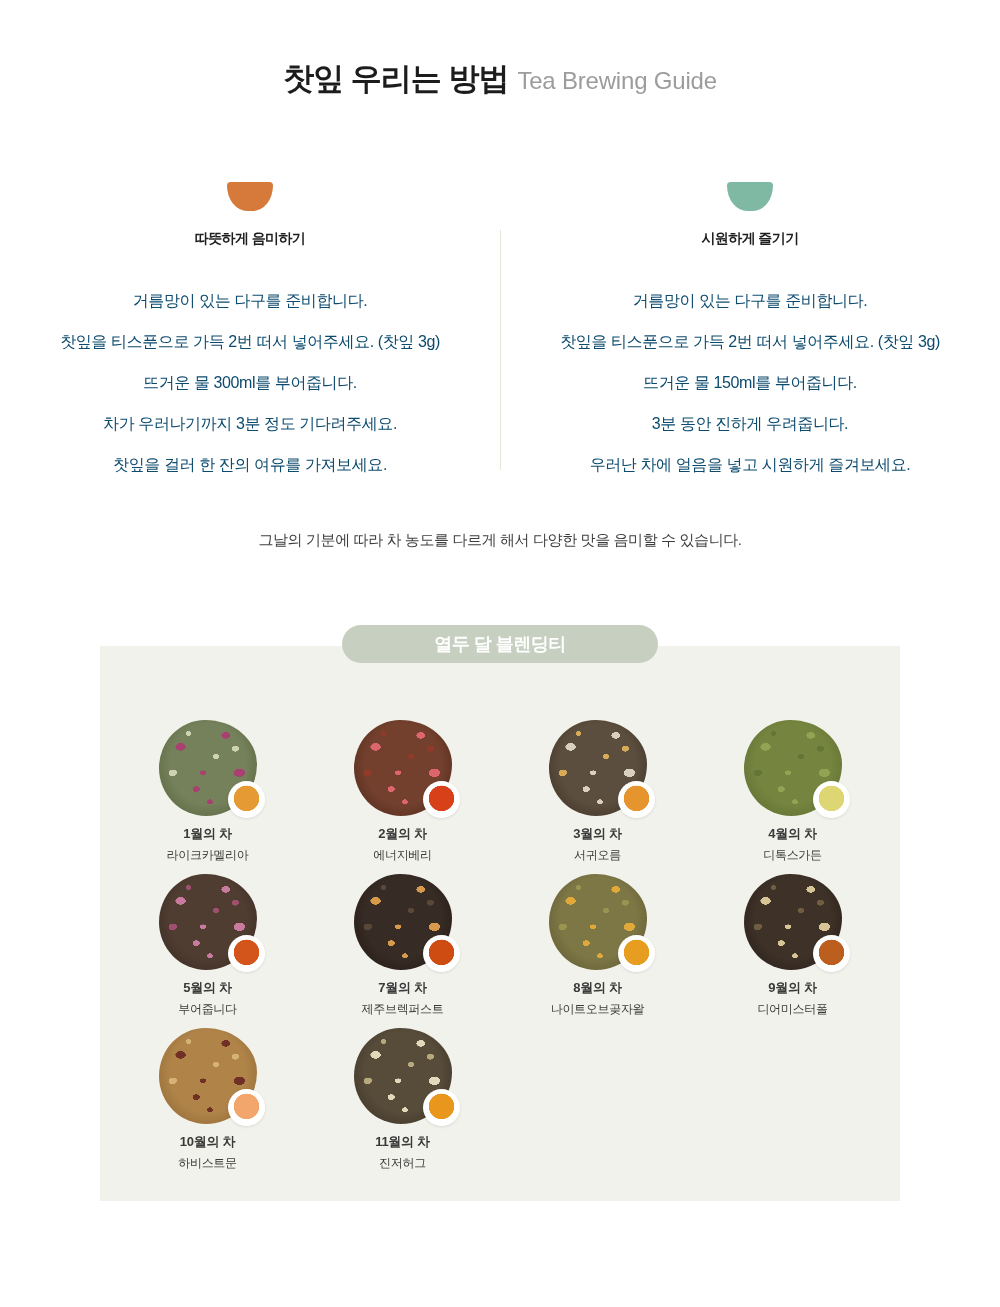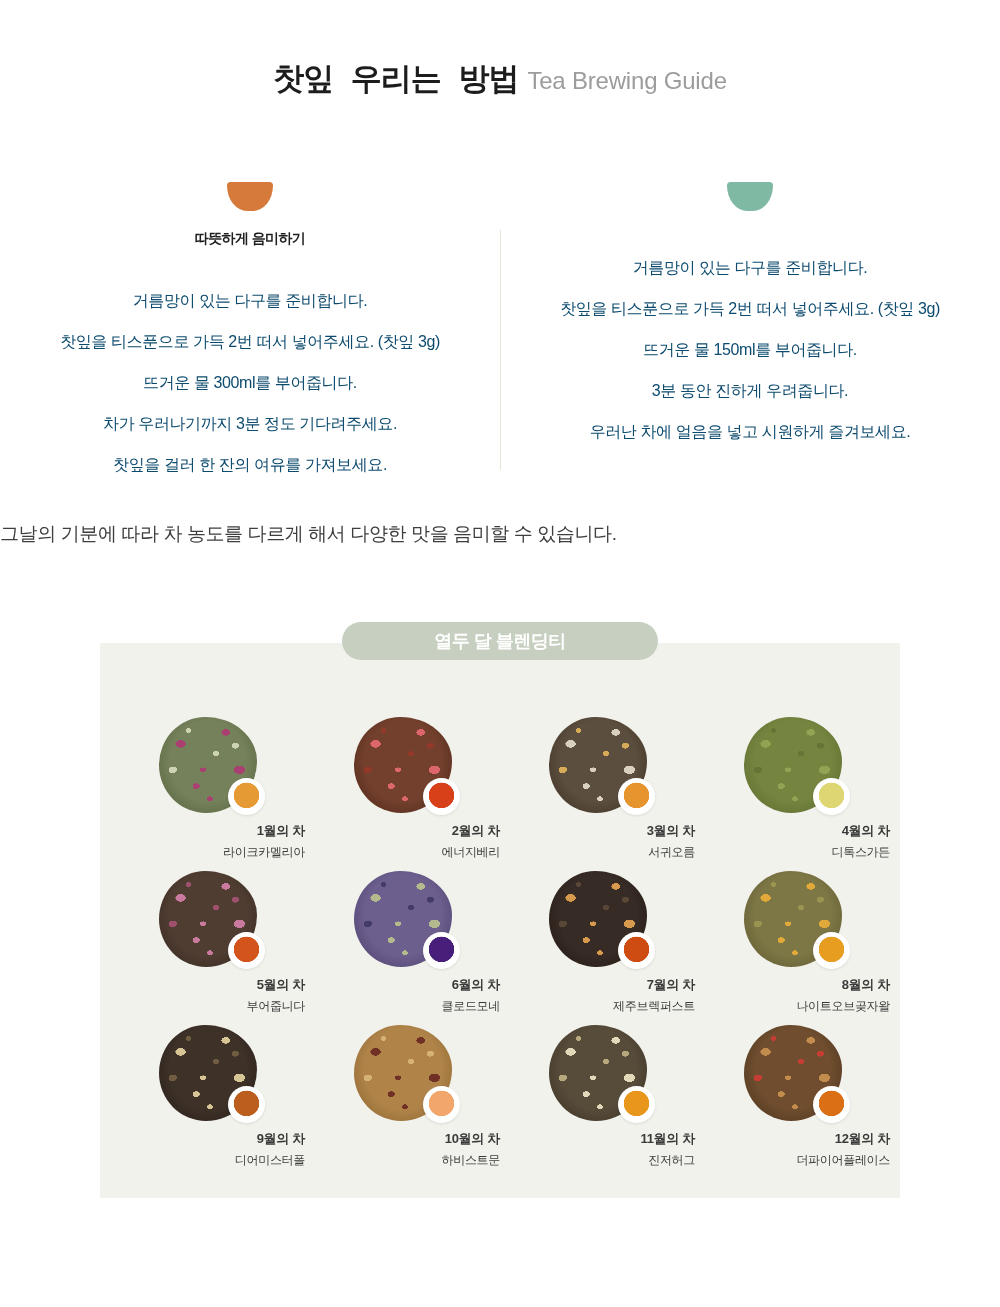--- a/index.html
+++ b/index.html
@@ -5,57 +5,57 @@
   html,body{margin:0;padding:0;}
   body{
     width:1000px;height:1307px;background:#ffffff;
     font-family:"Liberation Sans","DejaVu Sans",sans-serif;
     color:#222;overflow:hidden;
   }
   .page{width:1000px;height:1307px;position:relative;}
 
   
   .header{text-align:center;padding-top:58px;}
-  .title-ko{font-size:31px;font-weight:700;color:#1c1c1c;letter-spacing:-1px;font-family:Liberation Mono, monospace;}
+  .title-ko{font-size:31px;font-weight:700;color:#1c1c1c;letter-spacing:-1px;}
   .title-en{font-size:24px;font-weight:400;color:#9c9c9c;margin-left:9px;letter-spacing:-0.2px;}
 
   
   .brew-cols{margin-top:82px;display:flex;position:relative;}
   .brew-col{width:50%;text-align:center;}
   .bowl{
     display:inline-block;width:46px;height:29px;
     border-radius:4px 4px 23px 23px / 4px 4px 29px 29px;
     background:var(--bowl,#d57a3a);
   }
   .brew-heading{margin:15px 0 0;font-size:14px;font-weight:700;color:#1e1e1e;letter-spacing:-0.6px;}
   .steps{margin-top:32px;}
   .steps p{margin:0;line-height:41px;font-size:16px;color:#0c4a6e;letter-spacing:-0.4px;}
   .divider{
     position:absolute;left:50%;top:48px;width:1px;height:240px;background:#e4e6d7;
   }
 
   
-  .note{margin-top:36px;font-size:19px;color:#3e3e3e;letter-spacing:-0.4px;}
+  .note{margin-top:46px;text-align:center;font-size:15px;color:#3e3e3e;letter-spacing:-0.4px;}
 
   
   .monthly{position:relative;width:800px;margin:96px auto 0;}
   .panel{width:800px;height:555px;background:#f2f2ec;}
   .badge{
     position:absolute;top:-21px;left:50%;transform:translateX(-50%);
     width:316px;height:38px;border-radius:21px;
     background:var(--badge,#c6cfc0);
     color:#ffffff;font-size:18px;font-weight:700;letter-spacing:-0.5px;
     display:flex;align-items:center;justify-content:center;
   }
   .tea-grid{
     position:absolute;top:0;left:0;width:800px;
     padding:74px 10px 0;box-sizing:border-box;
     display:grid;grid-template-columns:repeat(4,1fr);row-gap:10px;
   }
-  .tea-cell{text-align:right;}
+  .tea-cell{text-align:center;}
   .pile-wrap{width:98px;height:96px;margin:0 auto;position:relative;}
   .pile{
     width:98px;height:96px;
     border-radius:47% 53% 52% 48% / 50% 46% 54% 50%;
     background:
       radial-gradient(11px 8px at 22% 28%, var(--a1) 46%, transparent 47%),
       radial-gradient(9px 7px at 68% 16%, var(--a1) 46%, transparent 47%),
       radial-gradient(12px 9px at 82% 55%, var(--a1) 46%, transparent 47%),
       radial-gradient(8px 6px at 38% 72%, var(--a1) 46%, transparent 47%),
       radial-gradient(7px 6px at 58% 38%, var(--a2) 46%, transparent 47%),
@@ -93,20 +93,21 @@
         <p>거름망이 있는 다구를 준비합니다.</p>
         <p>찻잎을 티스푼으로 가득 2번 떠서 넣어주세요. (찻잎 3g)</p>
         <p>뜨거운 물 300ml를 부어줍니다.</p>
         <p>차가 우러나기까지 3분 정도 기다려주세요.</p>
         <p>찻잎을 걸러 한 잔의 여유를 가져보세요.</p>
       </div>
     </div>
 
     <div class="brew-col">
       <span class="bowl" style="--bowl: #7fb8a3;"></span>
+      <h3 class="brew-heading">시원하게 즐기기</h3>
       <div class="steps">
         <p>거름망이 있는 다구를 준비합니다.</p>
         <p>찻잎을 티스푼으로 가득 2번 떠서 넣어주세요. (찻잎 3g)</p>
         <p>뜨거운 물 150ml를 부어줍니다.</p>
         <p>3분 동안 진하게 우려줍니다.</p>
         <p>우러난 차에 얼음을 넣고 시원하게 즐겨보세요.</p>
       </div>
     </div>
   </div>
 
@@ -156,28 +157,20 @@
 
       <div class="tea-cell">
         <div class="pile-wrap">
           <div class="pile" style="--c1: #503d32; --c2: #362820; --a1: #c97a9e; --a2: #a0506f;"></div>
           <div class="cup" style="--cup: #d4551c;"></div>
         </div>
         <div class="tea-month">5월의 차</div>
         <div class="tea-name">부어줍니다</div>
       </div>
 
-      <div class="tea-cell">
-        <div class="pile-wrap">
-          <div class="pile" style="--c1: #6c5f8e; --c2: #4b3d6c; --a1: #b4ba8d; --a2: #453b6b;"></div>
-          <div class="cup" style="--cup: #471f7a;"></div>
-        </div>
-        <div class="tea-month">6월의 차</div>
-        <div class="tea-name">클로드모네</div>
-      </div>
 
       <div class="tea-cell">
         <div class="pile-wrap">
           <div class="pile" style="--c1: #372c25; --c2: #221811; --a1: #d79a4d; --a2: #594837;"></div>
           <div class="cup" style="--cup: #ce4b12;"></div>
         </div>
         <div class="tea-month">7월의 차</div>
         <div class="tea-name">제주브렉퍼스트</div>
       </div>
 
@@ -210,25 +203,17 @@
 
       <div class="tea-cell">
         <div class="pile-wrap">
           <div class="pile" style="--c1: #574c3a; --c2: #3a3024; --a1: #e2d8ba; --a2: #b7a87e;"></div>
           <div class="cup" style="--cup: #e9961d;"></div>
         </div>
         <div class="tea-month">11월의 차</div>
         <div class="tea-name">진저허그</div>
       </div>
 
-      <div class="tea-cell">
-        <div class="pile-wrap">
-          <div class="pile" style="--c1: #6f4d2e; --c2: #4a331d; --a1: #c28c4c; --a2: #c63d34;"></div>
-          <div class="cup" style="--cup: #da6f15;"></div>
-        </div>
-        <div class="tea-month">12월의 차</div>
-        <div class="tea-name">더파이어플레이스</div>
-      </div>
 
     </div>
   </div>
 
 </div>
 
 </body></html>

